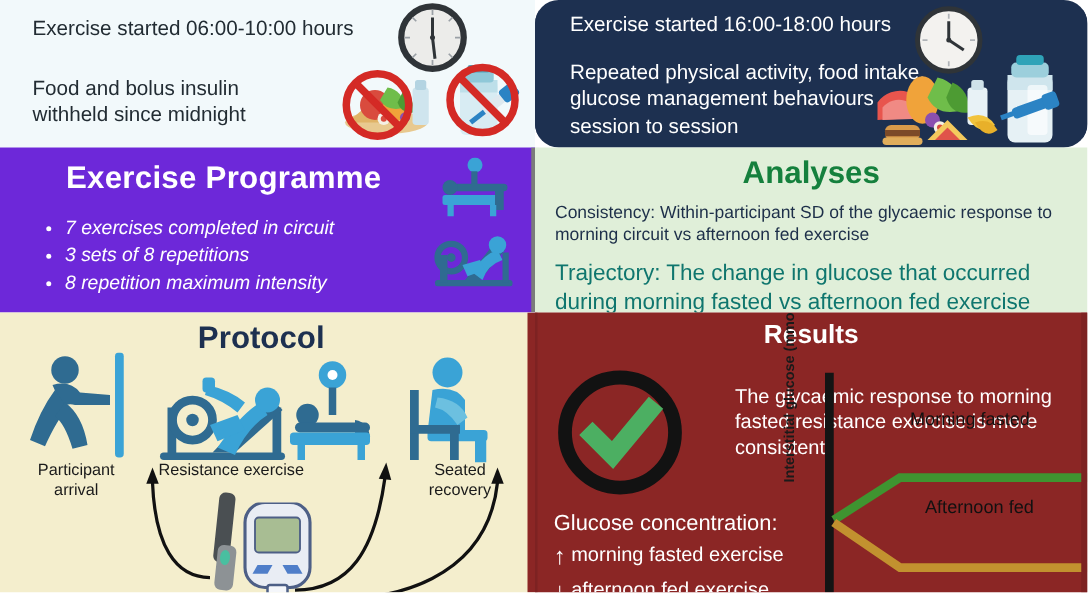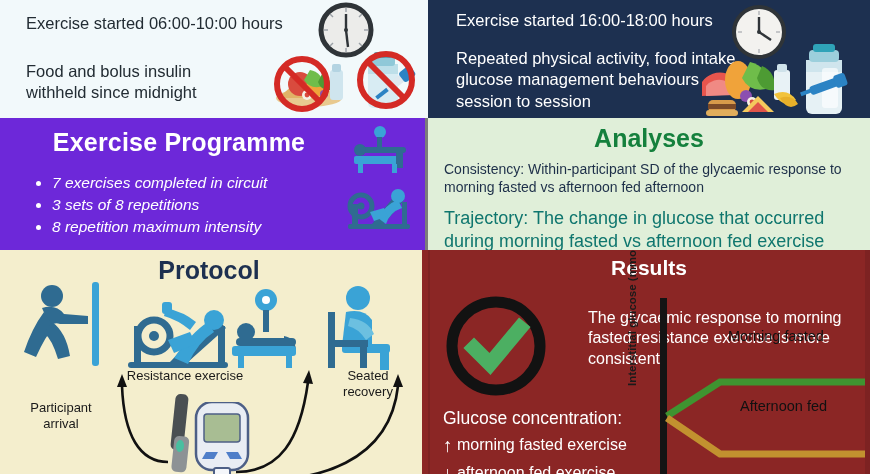--- a/index.html
+++ b/index.html
@@ -9,21 +9,21 @@
     background:#ffffff;
   }
   .board{position:relative;width:870px;height:474px;display:grid;
     grid-template-columns:428px 442px;
     grid-template-rows:118px 132px 224px;}
 
   .panel{position:relative;overflow:hidden;padding-left:47px;}
 
   
   .p-tl{background:#f2f9fb;}
-  .p-tr{background:#1d3050;}
+  .p-tr{background:#1d3050;border-radius:19px;}
   .p-ml{background:#6d28d9;}
   .p-mr{background:#e0efd9;}
   .p-bl{background:#f4eecd;}
   .p-br{background:#8b2625;}
 
   
   .p-tr:before,.p-mr:before{content:"";position:absolute;left:0;top:0;bottom:0;width:3px;background:#1d3050;}
   .p-mr:before{background:#e0efd9;}
   .p-tr:after{content:"";position:absolute;right:0;top:0;bottom:0;width:4px;background:#1d3050;}
   .p-br:before{content:"";position:absolute;left:0;top:0;bottom:0;width:2px;background:#7d2222;}
@@ -218,37 +218,37 @@
         <circle cx="54" cy="18" r="7" fill="#3aa3d6"></circle>
         <path d="M26 34 l14 -4 l4 8 l-14 5 Z" fill="#3aa3d6"></path>
         <rect x="8" y="26" width="6" height="22" fill="#2f6b91"></rect>
         <rect x="58" y="24" width="5" height="24" fill="#2f6b91"></rect>
       </svg>
     </div>
   </div>
 
   <div class="panel p-mr">
     <div class="mr-title">Analyses</div>
-    <div class="mr-p1">Consistency: Within-participant SD of the glycaemic response to morning fasted vs afternoon fed afternoon</div>
+    <div class="mr-p1">Consistency: Within-participant SD of the glycaemic response to morning circuit vs afternoon fed exercise</div>
     <div class="mr-p2">Trajectory: The change in glucose that occurred during morning fasted vs afternoon fed exercise</div>
   </div>
 
   <div class="panel p-bl">
     <div class="bl-title">Protocol</div>
 
     <div class="abs" style="left:18px;top:32px;">
       <svg width="90" height="86" viewBox="0 0 90 86">
         <circle cx="34" cy="14" r="11" fill="#2f6b91"></circle>
         <path d="M24 26 q14 -4 22 6 l24 2 l0 8 l-28 0 q-6 -2 -10 2 Z" fill="#2f6b91"></path>
         <path d="M26 30 q-12 16 -20 40 l12 5 q10 -22 18 -30 Z" fill="#2f6b91"></path>
         <path d="M34 40 q14 10 18 34 l-12 3 q-6 -20 -14 -26 Z" fill="#2f6b91"></path>
         <rect x="74" y="0" width="7" height="84" rx="3" fill="#3aa3d6"></rect>
       </svg>
     </div>
-    <div class="cap" style="left:6px;top:118px;width:110px;margin-top:32px;">Participant<br>arrival</div>
+    <div class="cap" style="left:6px;top:118px;width:110px;">Participant<br>arrival</div>
 
     <div class="abs" style="left:126px;top:46px;">
       <svg width="108" height="76" viewBox="0 0 108 76">
         <rect x="2" y="66" width="100" height="6" rx="3" fill="#2f6b91"></rect>
         <rect x="8" y="30" width="7" height="38" fill="#2f6b91"></rect>
         <rect x="92" y="30" width="7" height="38" fill="#2f6b91"></rect>
         <circle cx="28" cy="40" r="16" fill="none" stroke="#2f6b91" stroke-width="7"></circle>
         <circle cx="28" cy="40" r="5" fill="#2f6b91"></circle>
         <path d="M44 66 L88 20 L100 32 L62 66 Z" fill="#2f6b91"></path>
         <path d="M48 62 q18 -26 34 -36 l6 10 q-16 10 -26 32 Z" fill="#3aa3d6"></path>

